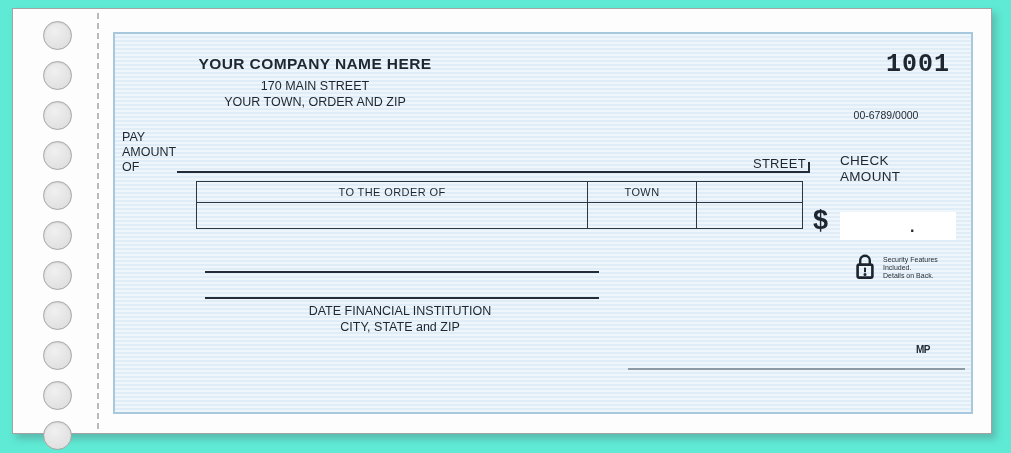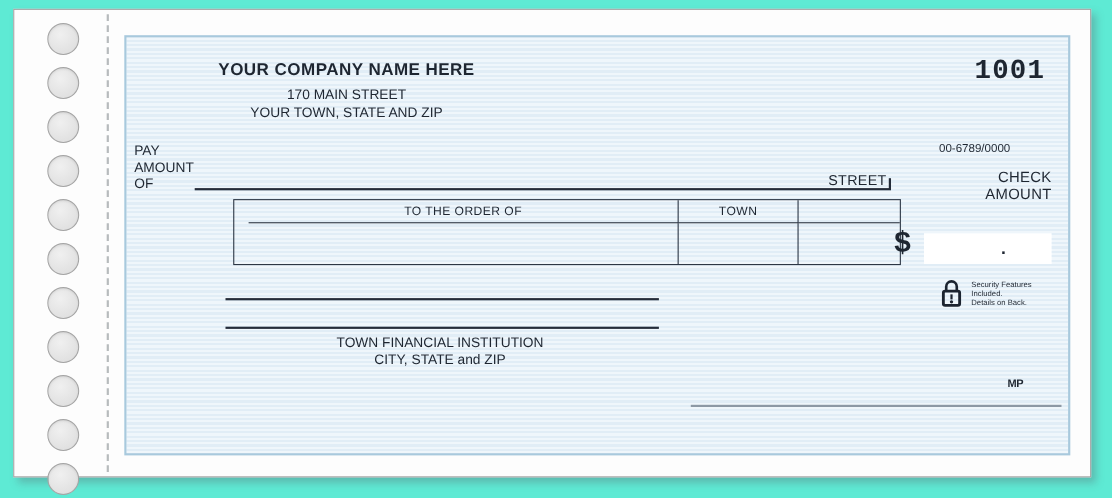--- a/index.html
+++ b/index.html
@@ -14,33 +14,33 @@
   .perforation{position:absolute;left:84px;top:4px;bottom:4px;width:0;border-left:2px dashed #b7bbbd;}
   .check-body{position:absolute;left:113px;top:32px;width:860px;height:382px;
         border:2px solid #a8c9dd;box-sizing:border-box;
         background:repeating-linear-gradient(to bottom,#eff6fb 0px,#eff6fb 2px,#e1edf6 2px,#e1edf6 4px);}
   .abs{position:absolute;}
   .company{left:160px;top:55px;width:310px;text-align:center;}
   .company .name{font-size:15.5px;font-weight:bold;letter-spacing:0.4px;margin-bottom:5px;}
   .company .addr{font-size:12.5px;line-height:16px;}
   .check-number{left:858px;top:50px;width:92px;text-align:right;
         font-family:"Liberation Mono", monospace;font-weight:bold;font-size:25px;letter-spacing:1px;}
-  .fraction{left:830px;top:109px;width:112px;text-align:center;font-size:10.5px;margin-top:20px;}
+  .fraction{left:830px;top:109px;width:112px;text-align:center;font-size:10.5px;}
   .pay-label{left:122px;top:130px;font-size:12.5px;line-height:15px;}
   .pay-line{left:177px;top:171px;width:633px;height:1.5px;background:#242c39;}
   .pay-tick{left:808px;top:162px;width:1.5px;height:10px;background:#242c39;}
   .dollars{left:718px;top:156px;width:88px;text-align:right;font-size:13px;letter-spacing:0.3px;}
-  .order-table{left:212px;top:181px;width:607px;height:60px;border:1.5px solid #2c3644;
-        display:grid;grid-template-columns:391px 109px 1fr;grid-template-rows:21px 1fr;box-sizing:border-box;padding-left:13px;}
+  .order-table{left:196px;top:181px;width:607px;height:48px;border:1.5px solid #2c3644;
+        display:grid;grid-template-columns:391px 109px 1fr;grid-template-rows:21px 1fr;box-sizing:border-box;}
   .ot-h{border-bottom:1.5px solid #2c3644;font-size:11px;display:flex;align-items:center;justify-content:center;letter-spacing:0.4px;}
   .bdr{border-right:1.5px solid #2c3644;}
   .dollar-sign{left:813px;top:205px;font-size:27px;font-weight:bold;}
   .amount-box{left:840px;top:212px;width:116px;height:28px;background:#ffffff;}
   .amount-box .dot{position:absolute;left:70px;top:6px;font-size:16px;font-weight:bold;}
-  .check-amount-label{left:840px;top:153px;width:116px;text-align:right;font-size:13.5px;line-height:16px;letter-spacing:0.3px;}
+  .check-amount-label{left:840px;top:153px;width:116px;text-align:left;font-size:13.5px;line-height:16px;letter-spacing:0.3px;}
   .security{left:855px;top:253px;display:flex;gap:8px;align-items:flex-start;}
   .security .txt{font-size:7px;line-height:8px;padding-top:3px;}
   .inst-line{height:1.5px;background:#242c39;width:394px;left:205px;}
   .institution{left:250px;top:303px;width:300px;text-align:center;font-size:12.5px;line-height:16px;}
   .signature-line{left:628px;top:368px;width:337px;height:2px;background:#8d99a5;}
   .mp{left:916px;top:344px;font-size:10px;font-weight:bold;letter-spacing:-0.5px;}
   .micr{left:281px;top:379px;display:flex;align-items:center;
         font-family:"DejaVu Sans Mono", monospace;font-weight:bold;font-size:17px;color:#14191f;}
   .md{white-space:nowrap;}
   .g1{letter-spacing:5px;}
@@ -72,21 +72,21 @@
         <div class="hole"></div>
       </div>
     <div class="perforation"></div>
   </div>
 
   <div class="check-body abs" style="left:113px;top:32px;"></div>
 
   <div class="abs company">
     <div class="name">YOUR COMPANY NAME HERE</div>
     <div class="addr">170 MAIN STREET</div>
-    <div class="addr">YOUR TOWN, STATE AND ZIP</div>
+    <div class="addr">YOUR TOWN, ORDER AND ZIP</div>
   </div>
 
   <div class="abs check-number">1001</div>
   <div class="abs fraction">00-6789/0000</div>
 
   <div class="abs pay-label">
     <div>PAY</div>
     <div>AMOUNT</div>
     <div>OF</div>
   </div>
@@ -124,20 +124,20 @@
     <div class="txt">
       <div>Security Features</div>
       <div>Included.</div>
       <div>Details on Back.</div>
     </div>
   </div>
 
   <div class="abs inst-line" style="top:271px;"></div>
   <div class="abs inst-line" style="top:297px;"></div>
   <div class="abs institution">
-    <div>TOWN FINANCIAL INSTITUTION</div>
+    <div>DATE FINANCIAL INSTITUTION</div>
     <div>CITY, STATE and ZIP</div>
   </div>
 
   <div class="abs signature-line"></div>
   <div class="abs mp">MP</div>
 
 </div>
 
 </body></html>

